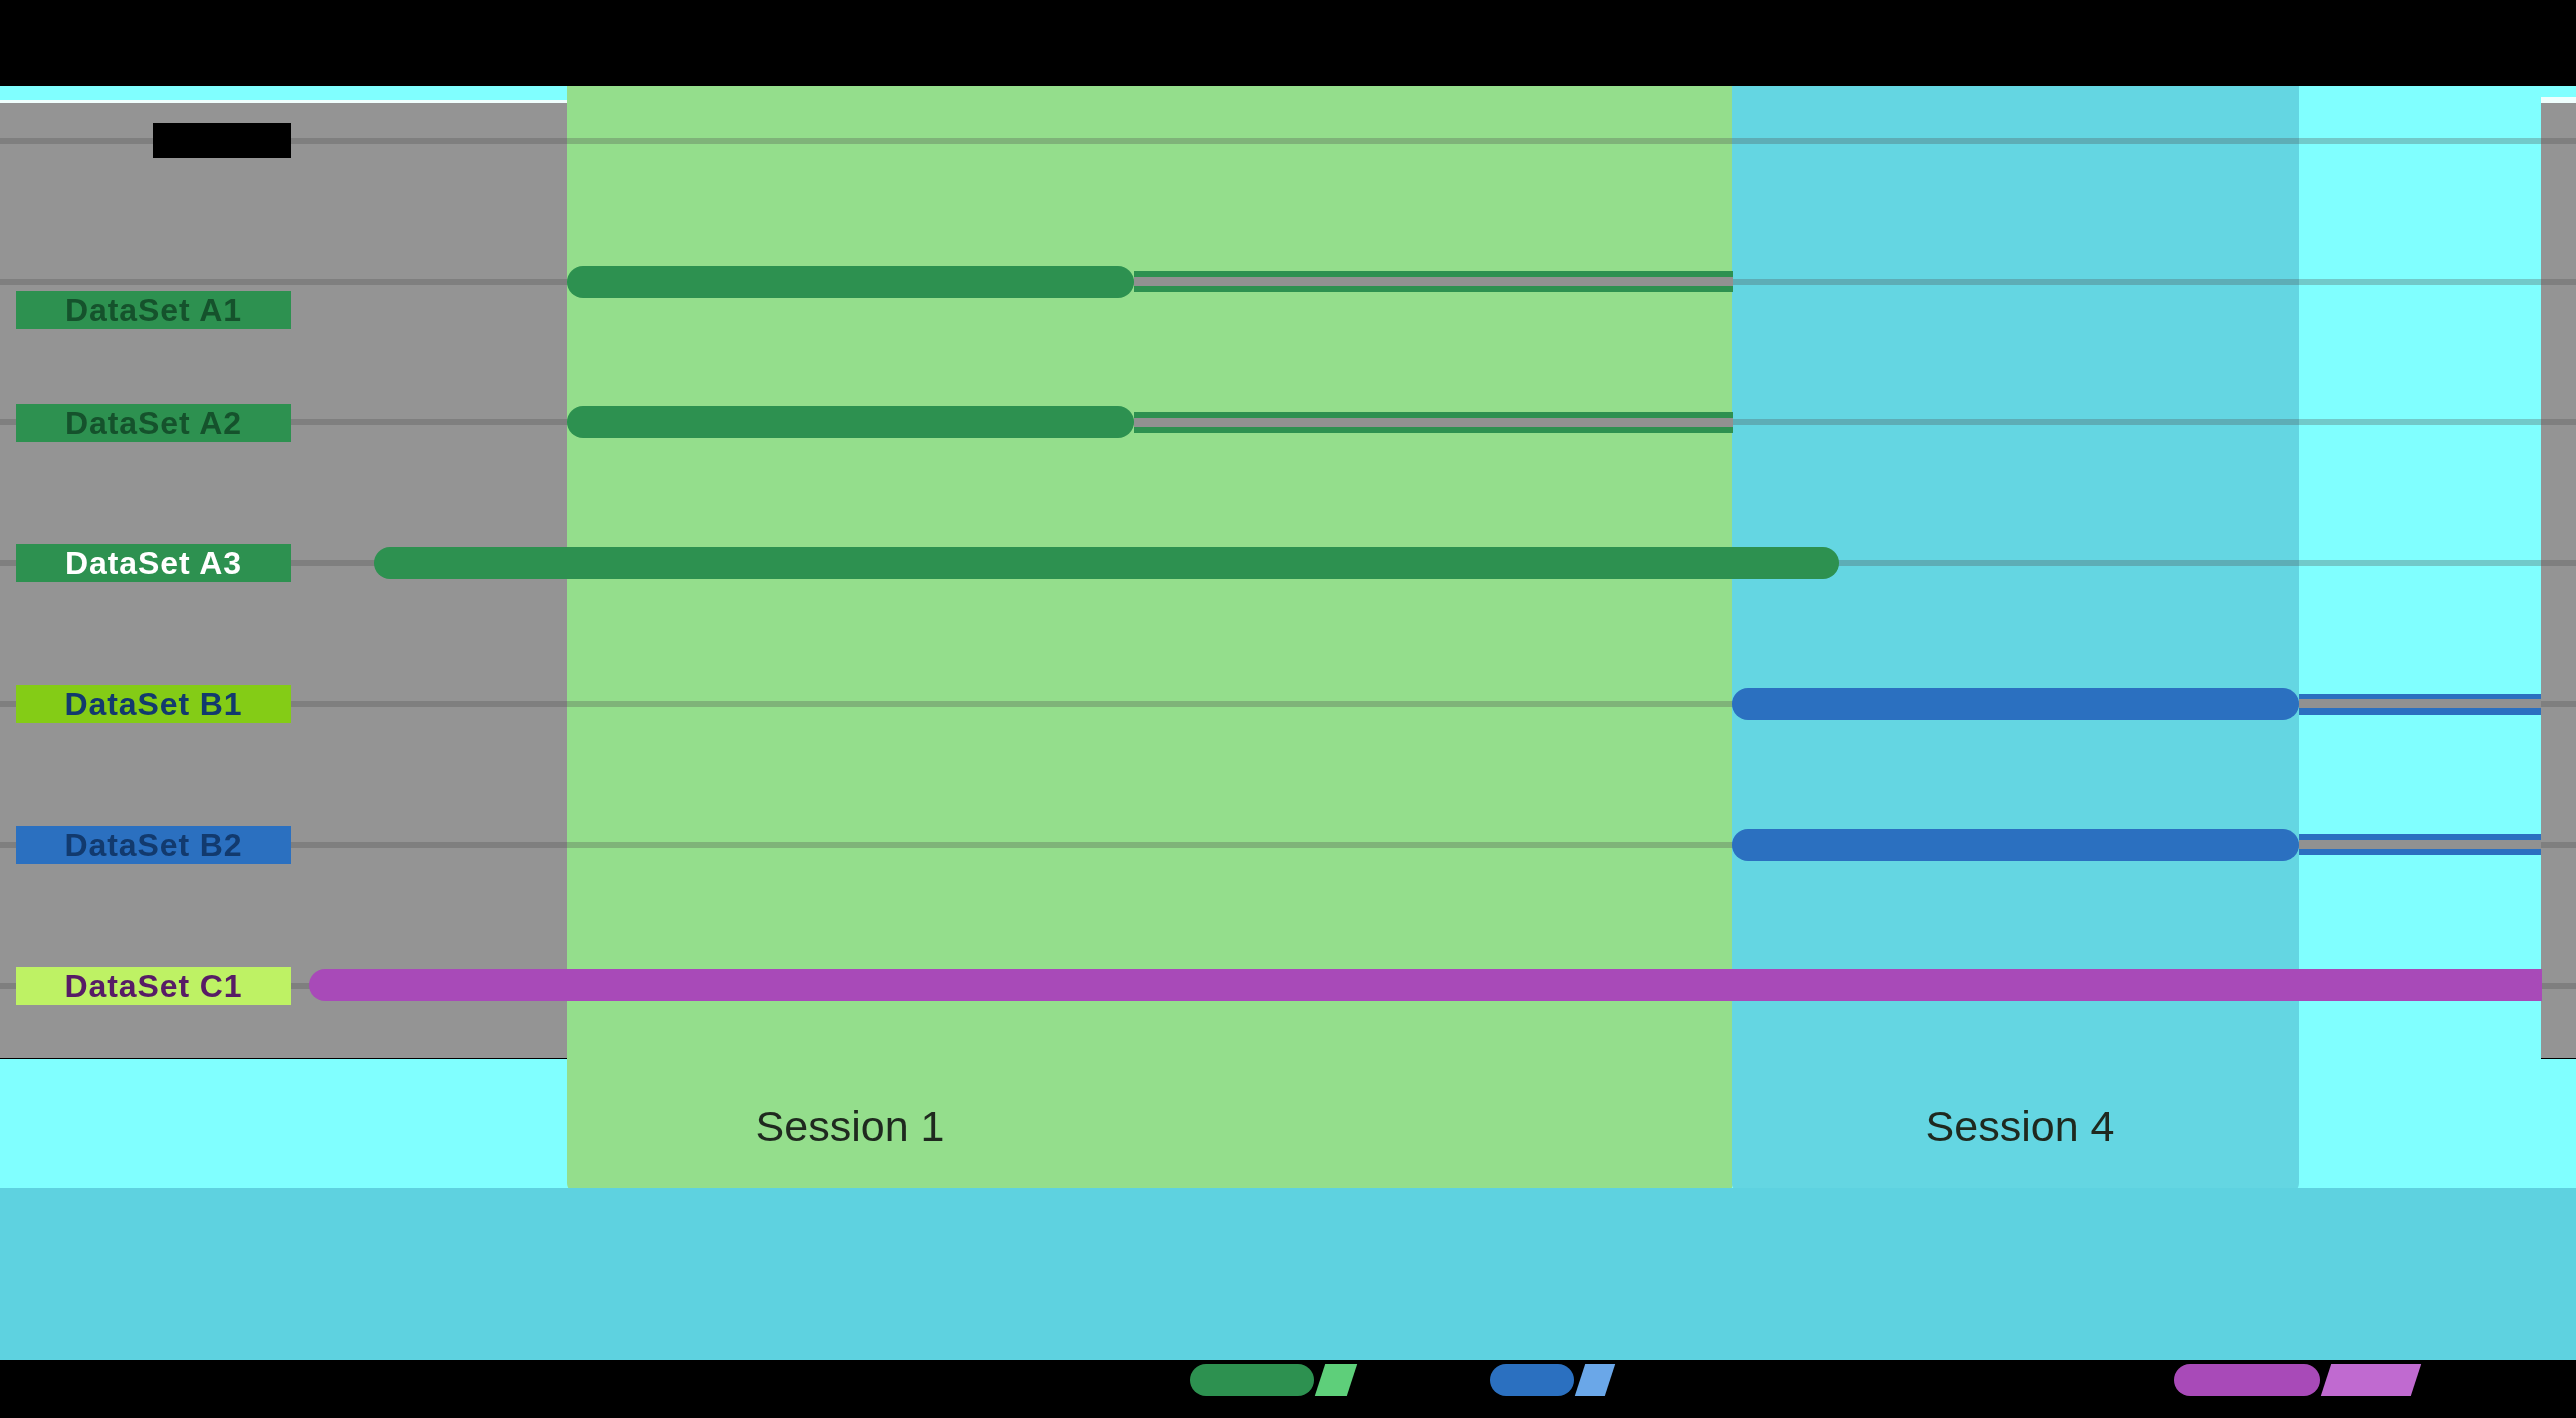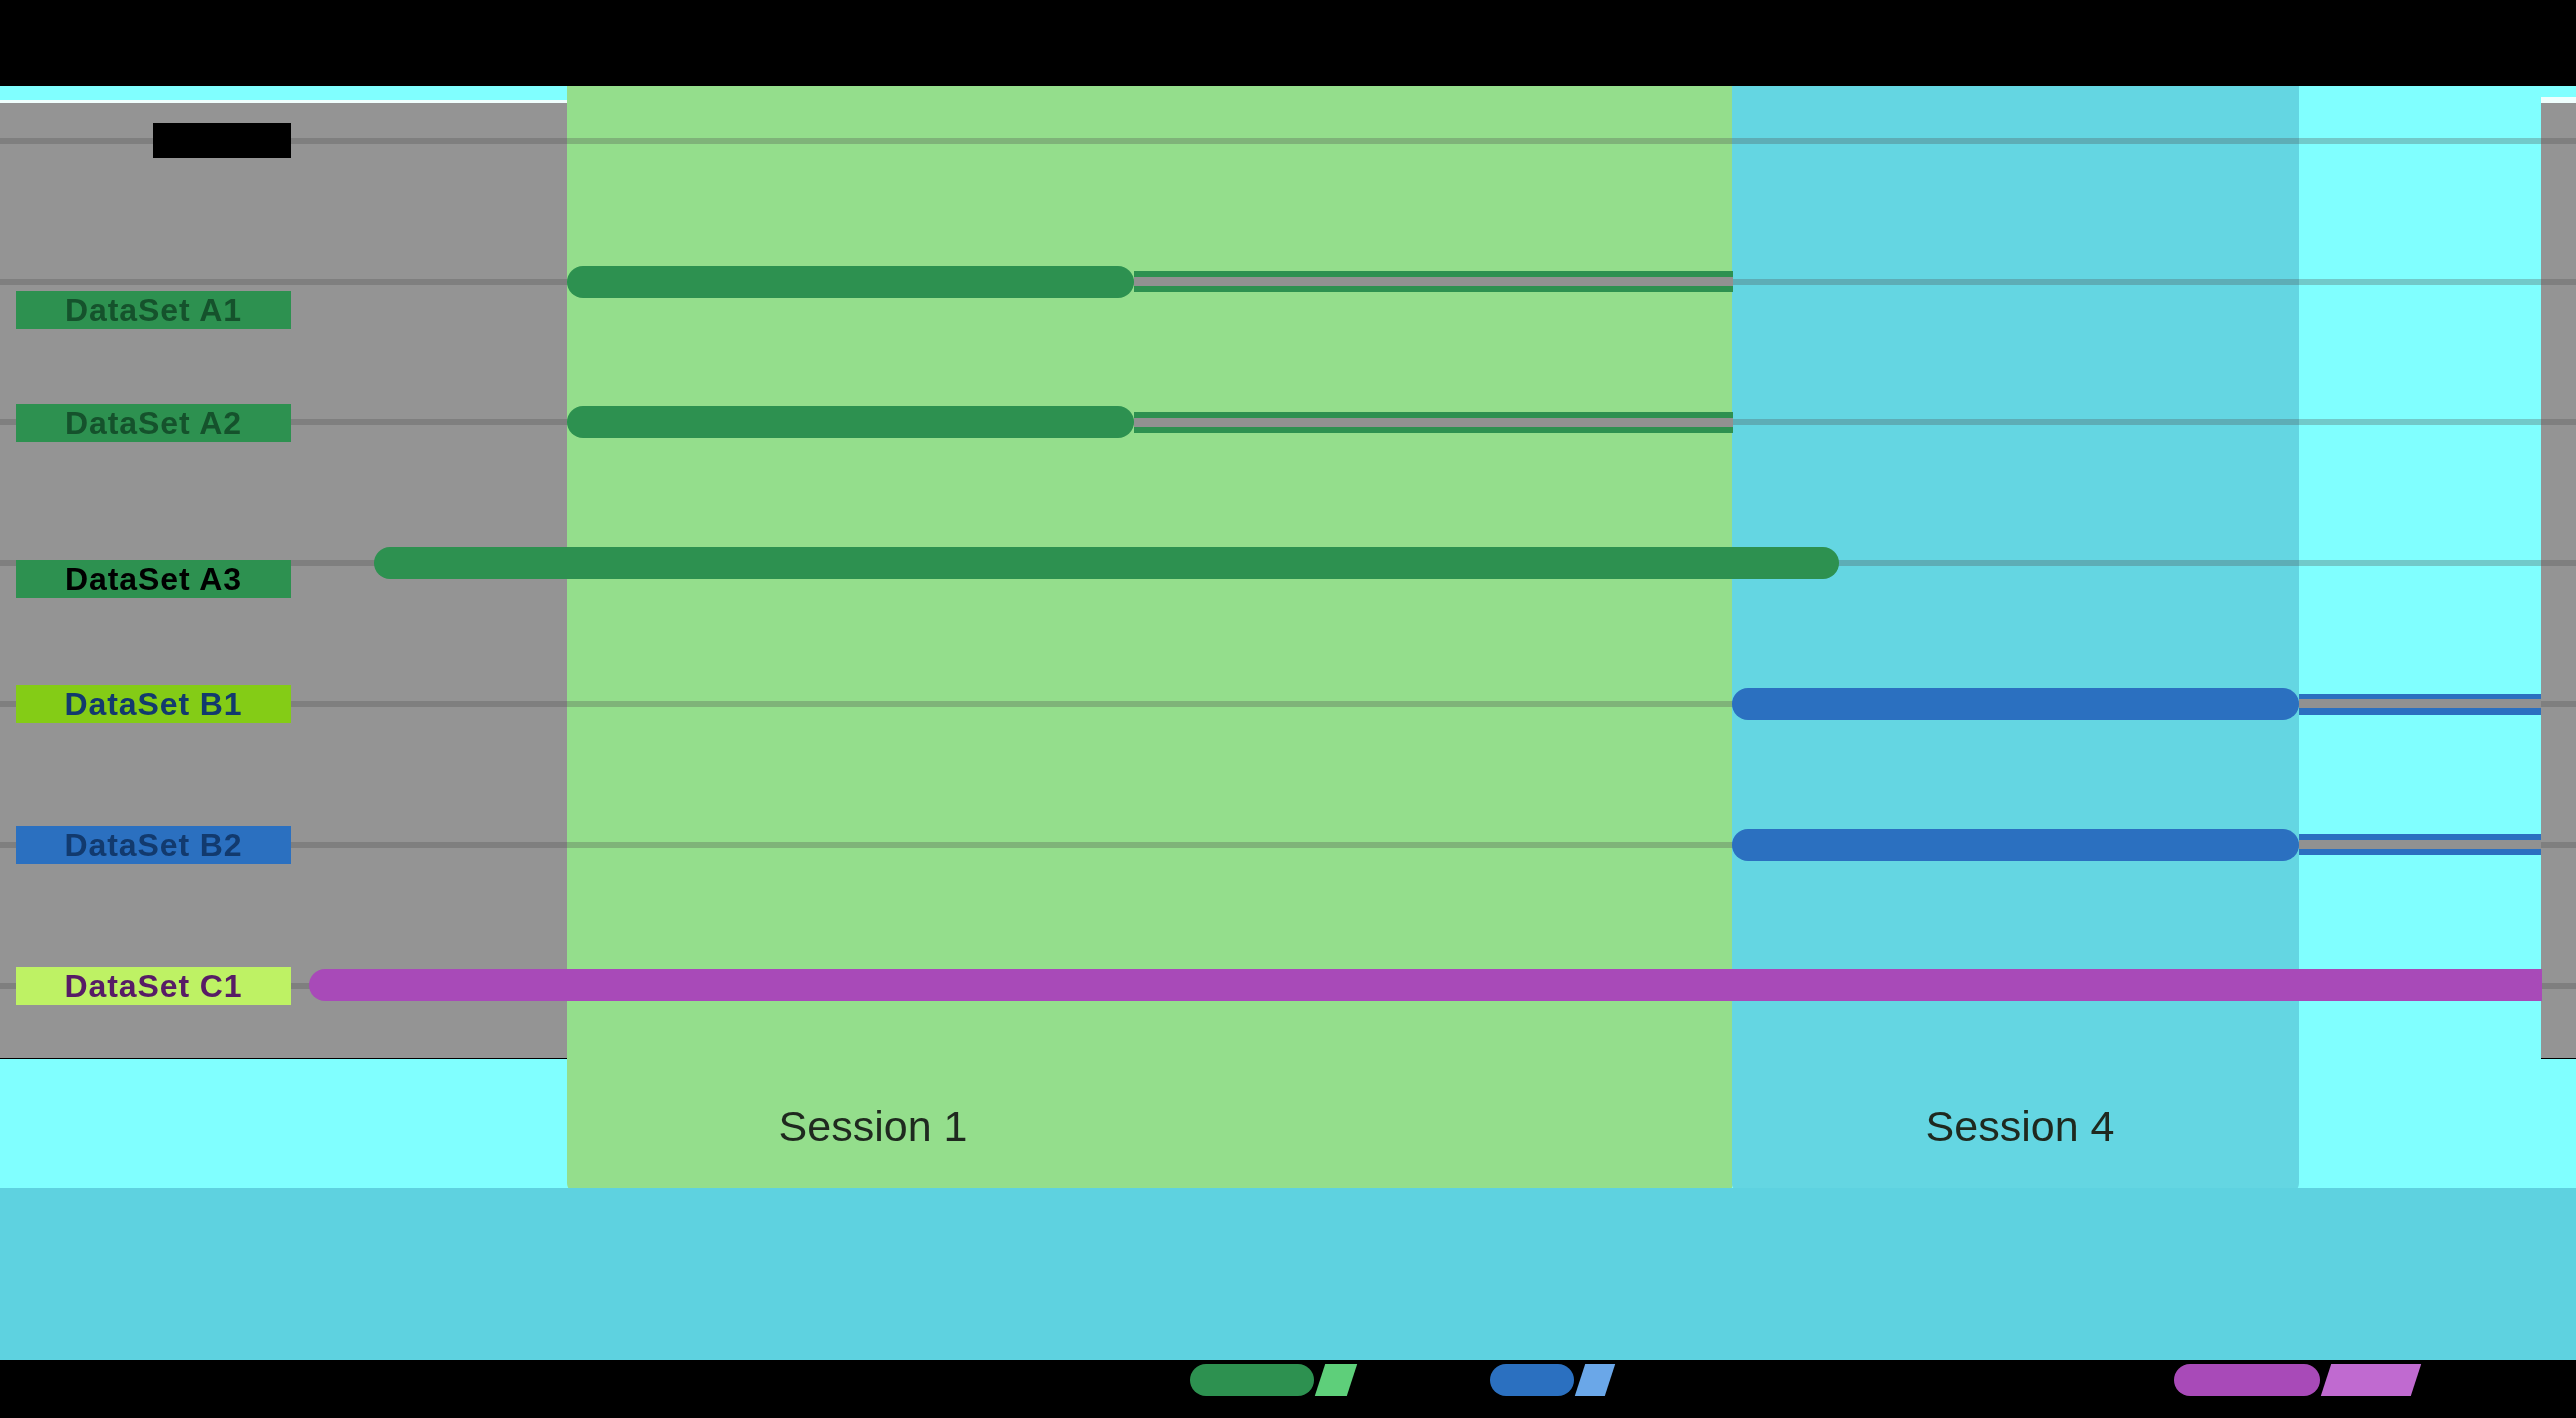--- a/index.html
+++ b/index.html
@@ -63,32 +63,32 @@
       <div class="thincore" style="left: 2299px; width: 242px; top: 699px;"></div>
       <div class="bar" style="left: 1732px; width: 567px; top: 829px; background: rgb(43, 112, 192); border-radius: 16px;"></div>
       <div class="thin" style="left: 2299px; width: 242px; top: 834px; background: rgb(43, 112, 192);"></div>
       <div class="thincore" style="left: 2299px; width: 242px; top: 840px;"></div>
       <div class="bar" style="left: 309px; width: 2233px; top: 969px; background: rgb(168, 74, 184); border-radius: 16px 0px 0px 16px;"></div>
     </div>
 
   <div id="badges">
       <div class="badge" style="top: 263px; background: rgb(45, 145, 80); color: rgb(21, 82, 44); margin-top: 28px;">DataSet A1</div>
       <div class="badge" style="top: 404px; background: rgb(45, 145, 80); color: rgb(21, 82, 44); text-align: right;">DataSet A2</div>
-      <div class="badge" style="top: 560px; background: rgb(45, 145, 80); color: #000000;">DataSet A3</div>
+      <div class="badge" style="top: 544px; background: rgb(45, 145, 80); color: #ffffff;">DataSet A3</div>
       <div class="badge" style="top: 685px; background: #84cc16; color: rgb(18, 58, 110);">DataSet B1</div>
       <div class="badge" style="top: 826px; background: rgb(43, 112, 192); color: rgb(18, 58, 110);">DataSet B2</div>
       <div class="badge" style="top: 967px; background: #bef264; color: rgb(87, 28, 102);">DataSet C1</div>
     </div>
 
   <div class="abs" style="left:0;top:120px;width:291px;height:41px;">
     <div style="position:absolute;right:0;top:0;color:#000;font-weight:bold;font-size:38px;">Total</div>
     <div style="position:absolute;left:153px;top:2.8px;width:138px;height:35px;background:#000;"></div>
   </div>
 
-  <div class="sessionlabel" style="left:850px;top:1126px;margin-left:23px;">Session 1</div>
+  <div class="sessionlabel" style="left:850px;top:1126px;">Session 1</div>
   <div class="sessionlabel" style="left:2020px;top:1126px;">Session 4</div>
 
   <div class="abs" style="left:0;top:1188px;width:2576px;height:172px;background:#5ED2E0;"></div>
 
   <div class="abs" style="left:0;top:1360px;width:2576px;height:59px;background:#000;"></div>
   <div id="legend">
       <div class="legenditem" style="left: 1190px; width: 167px;">
         <div class="pill" style="width: 124px; background: rgb(45, 145, 80);"></div>
         <div class="slash" style="left: 130px; width: 32px; background: rgb(94, 207, 122);"></div>
       </div>

